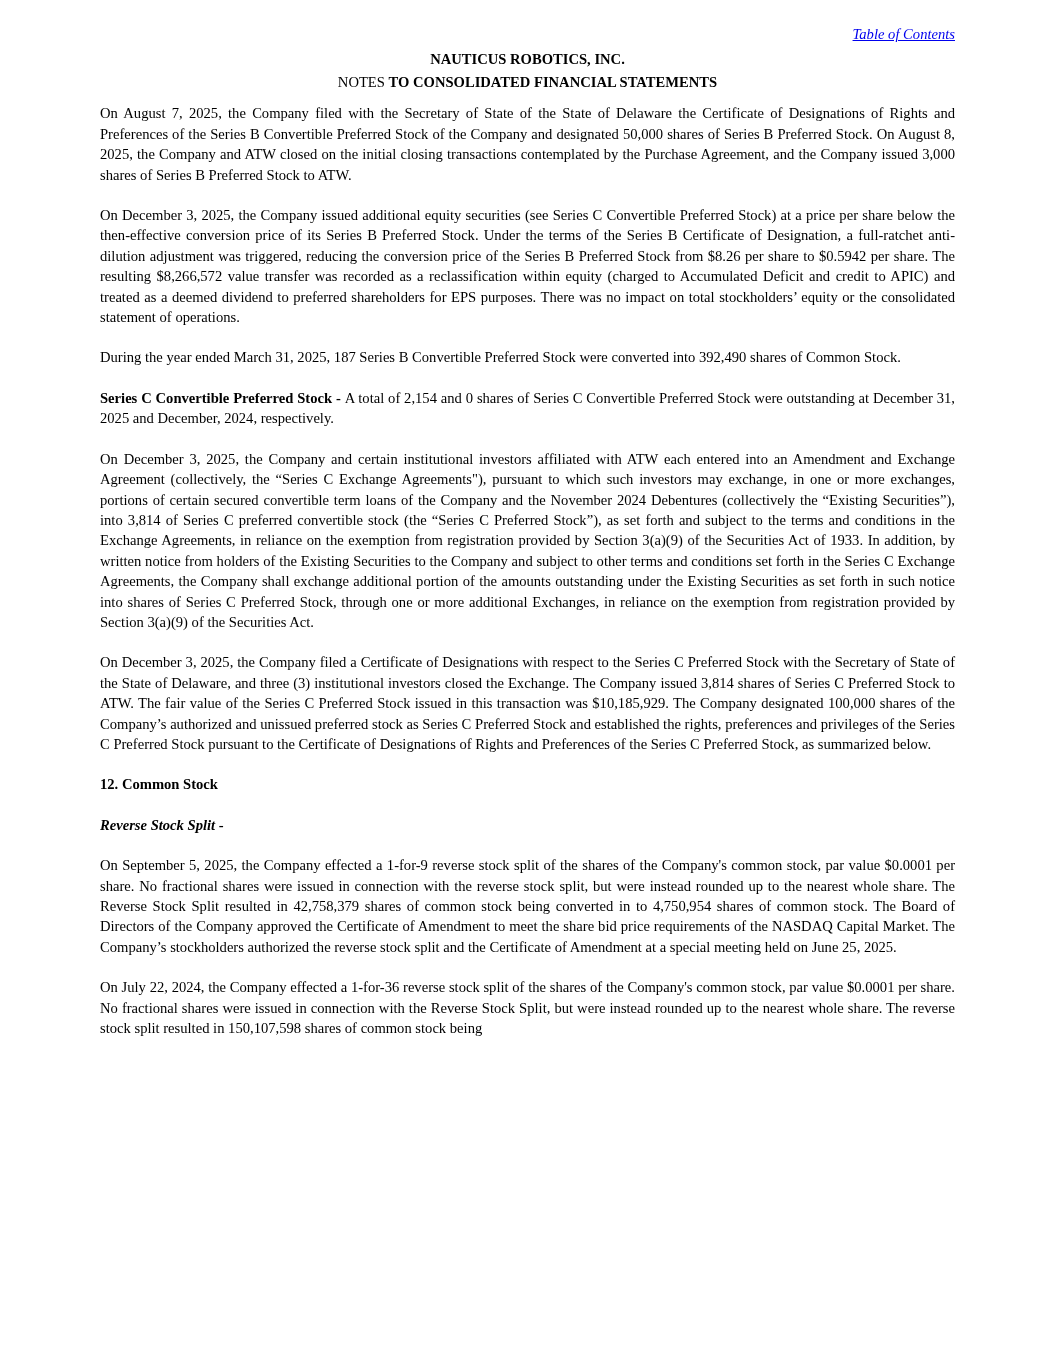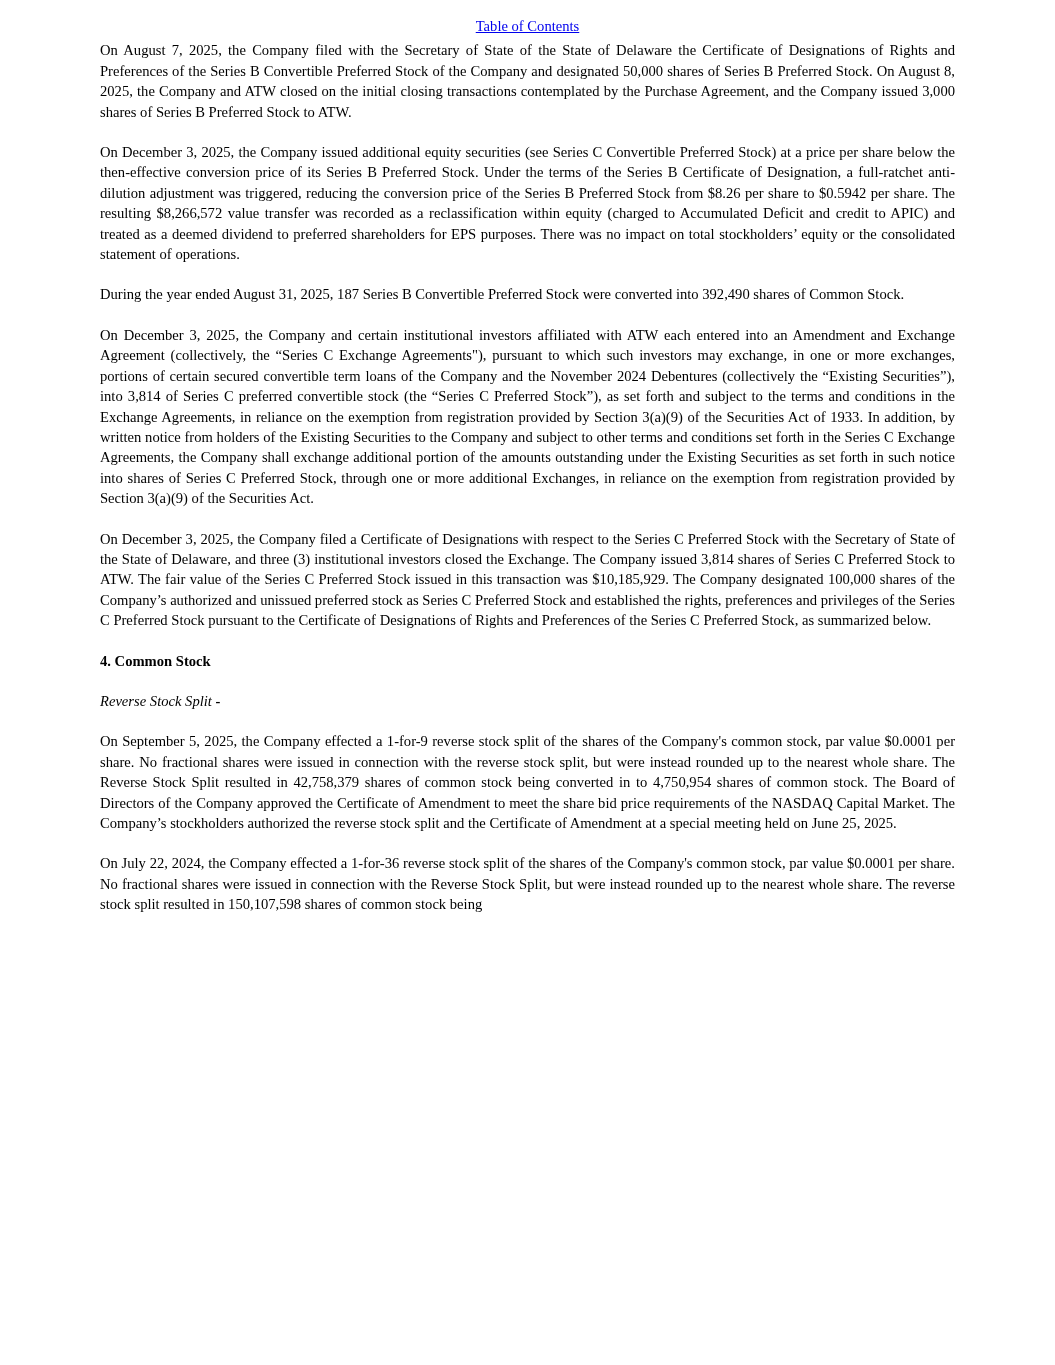--- a/index.html
+++ b/index.html
@@ -10,70 +10,76 @@
     box-sizing: border-box;
     background: #ffffff;
     padding: 16px 100px 0 100px;
     font-family: "Liberation Serif", "DejaVu Serif", serif;
     font-size: 14.6px;
     line-height: 20.4px;
     color: #000000;
     overflow: hidden;
   }
   .toc-line {
-    margin: 0 0 4px 0;
-    text-align: center;
+    margin: 8px 0 4px 0;
+    text-align: right;
+    font-style: italic;
   }
   .toc-line a {
     color: #0000ee;
     text-decoration: underline;
     cursor: pointer;
   }
   .title-block {
     text-align: center;
     line-height: 23px;
     margin: 0 0 9px 0;
     font-size: 14.6px;
   }
   .title-line { margin: 0; }
   .b { font-weight: bold; }
-  .bi { font-weight: normal; font-style: italic; }
+  .bi { font-weight: bold; font-style: italic; }
   p.body-para {
     margin: 0 0 20px 0;
     text-align: justify;
   }
   p.heading-para {
     margin: 0 0 20px 0;
     font-weight: bold;
     text-align: left;
   }
 </style>
 </head>
 <body>
 
 <div class="page">
 
   <p class="toc-line">
     <a href="#">Table of Contents</a>
   </p>
 
+  <div class="title-block">
+    <p class="title-line b">NAUTICUS ROBOTICS, INC.</p>
+    <p class="title-line"><span>NOTES </span><span class="b">TO CONSOLIDATED FINANCIAL STATEMENTS</span></p>
+  </div>
 
   <p class="body-para">On August 7, 2025, the Company filed with the Secretary of State of the State of Delaware the Certificate of Designations of Rights and Preferences of the Series B Convertible Preferred Stock of the Company and designated 50,000 shares of Series B Preferred Stock. On August 8, 2025, the Company and ATW closed on the initial closing transactions contemplated by the Purchase Agreement, and the Company issued 3,000 shares of Series B Preferred Stock to ATW.</p>
 
   <p class="body-para">On December 3, 2025, the Company issued additional equity securities (see Series C Convertible Preferred Stock) at a price per share below the then-effective conversion price of its Series B Preferred Stock. Under the terms of the Series B Certificate of Designation, a full-ratchet anti-dilution adjustment was triggered, reducing the conversion price of the Series B Preferred Stock from $8.26 per share to $0.5942 per share. The resulting $8,266,572 value transfer was recorded as a reclassification within equity (charged to Accumulated Deficit and credit to APIC) and treated as a deemed dividend to preferred shareholders for EPS purposes. There was no impact on total stockholders’ equity or the consolidated statement of operations.</p>
 
-  <p class="body-para">During the year ended August 31, 2025,  187 Series B Convertible Preferred Stock were converted into 392,490 shares of Common Stock.</p>
+  <p class="body-para">During the year ended March 31, 2025,  187 Series B Convertible Preferred Stock were converted into 392,490 shares of Common Stock.</p>
 
+  <p class="body-para"><span class="b">Series C Convertible Preferred Stock - </span><span>A total of 2,154 and 0 shares of Series C Convertible Preferred Stock were outstanding at December 31, 2025 and December, 2024, respectively.</span></p>
 
   <p class="body-para">On December 3, 2025, the Company and certain institutional investors affiliated with ATW each entered into an Amendment and Exchange Agreement (collectively, the “Series C Exchange Agreements"), pursuant to which such investors may exchange, in one or more exchanges, portions of certain secured convertible term loans of the Company and the November 2024 Debentures (collectively the “Existing Securities”), into 3,814 of Series C preferred convertible stock (the “Series C Preferred Stock”), as set forth and subject to the terms and conditions in the Exchange Agreements, in reliance on the exemption from registration provided by Section 3(a)(9) of the Securities Act of 1933. In addition, by written notice from holders of the Existing Securities to the Company and subject to other terms and conditions set forth in the Series C Exchange Agreements, the Company shall exchange additional portion of the amounts outstanding under the Existing Securities as set forth in such notice into shares of Series C Preferred Stock, through one or more additional Exchanges, in reliance on the exemption from registration provided by Section 3(a)(9) of the Securities Act.</p>
 
   <p class="body-para">On December 3, 2025, the Company filed a Certificate of Designations with respect to the Series C Preferred Stock with the Secretary of State of the State of Delaware, and three (3) institutional investors closed the Exchange. The Company issued 3,814 shares of Series C Preferred Stock to ATW. The fair value of the Series C Preferred Stock issued in this transaction was $10,185,929.  The Company designated 100,000 shares of the Company’s authorized and unissued preferred stock as Series C Preferred Stock and established the rights, preferences and privileges of the Series C Preferred Stock pursuant to the Certificate of Designations of Rights and Preferences of the Series C Preferred Stock, as summarized below.</p>
 
 
-  <p class="heading-para">4. Common Stock</p>
+  <p class="heading-para">12. Common Stock</p>
 
 
   <p class="heading-para"><span class="bi">Reverse Stock Split</span><span class="b"> -</span></p>
 
   <p class="body-para">On September 5, 2025, the Company effected a 1-for-9 reverse stock split of the shares of the Company's common stock, par value $0.0001 per share. No fractional shares were issued in connection with the reverse stock split, but were instead rounded up to the nearest whole share. The Reverse Stock Split resulted in 42,758,379 shares of common stock being converted in to 4,750,954 shares of common stock. The Board of Directors of the Company approved the Certificate of Amendment to meet the share bid price requirements of the NASDAQ Capital Market. The Company’s stockholders authorized the reverse stock split and the Certificate of Amendment at a special meeting held on June 25, 2025.</p>
 
   <p class="body-para">On July 22, 2024, the Company effected a 1-for-36 reverse stock split of the shares of the Company's common stock, par value $0.0001 per share. No fractional shares were issued in connection with the Reverse Stock Split, but were instead rounded up to the nearest whole share. The reverse stock split resulted in 150,107,598 shares of common stock being</p>
 
 </div>
 

